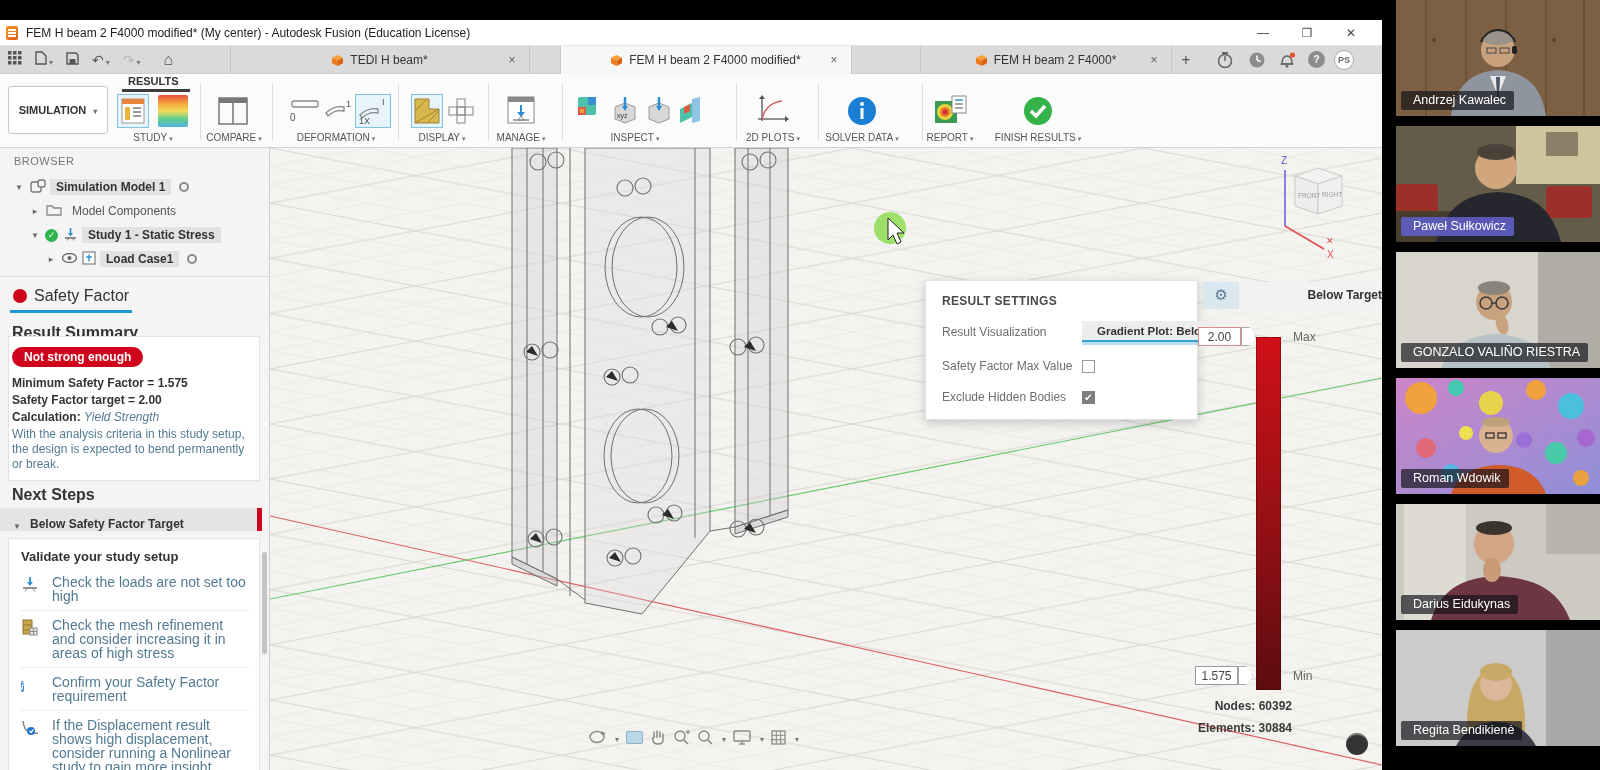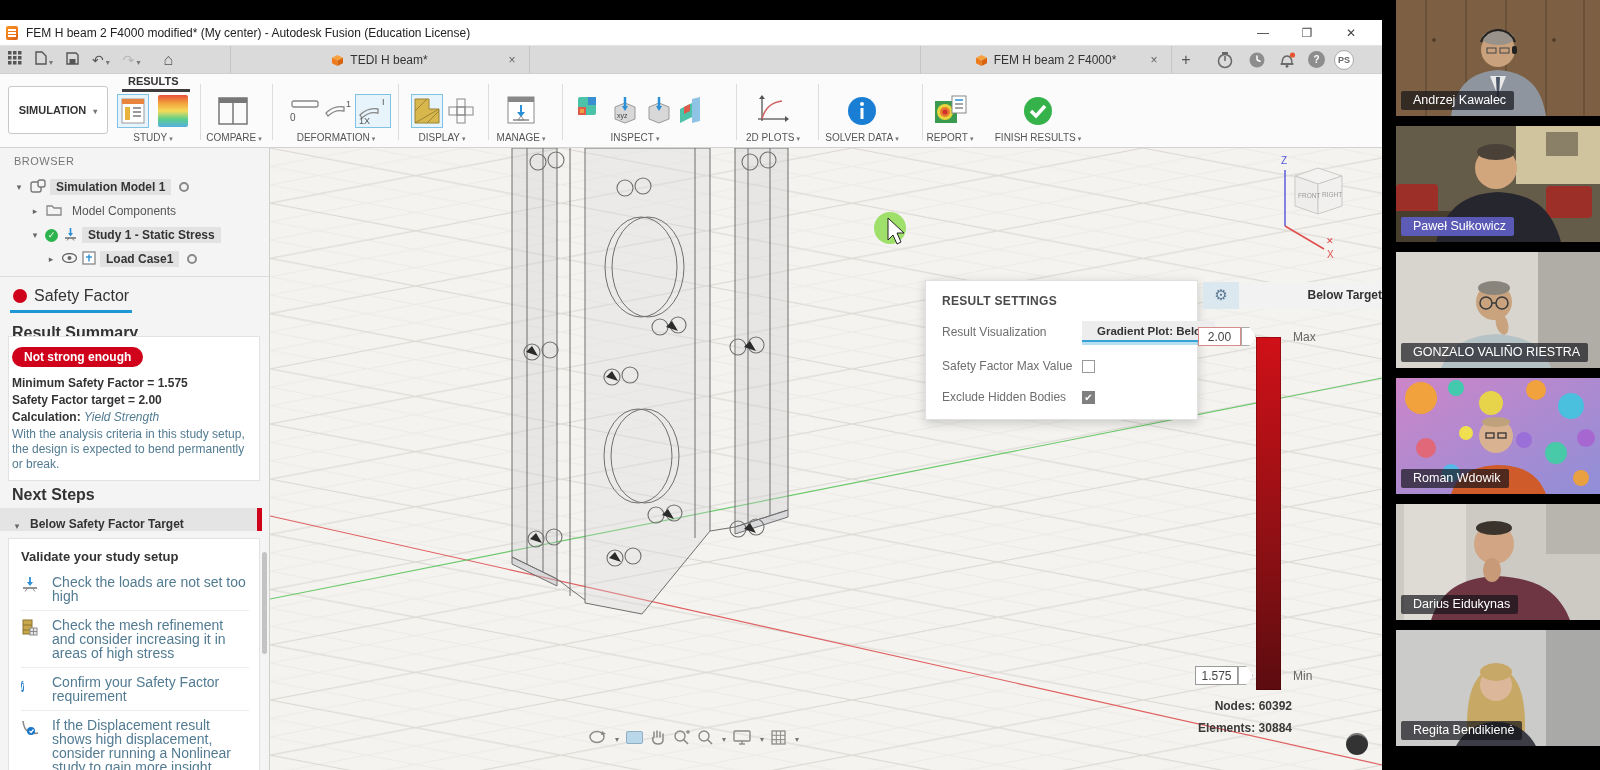--- a/index.html
+++ b/index.html
@@ -166,20 +166,29 @@
         <span class="qat-glyph" style="font-size:16px;margin-left:10px">⌂</span>
       </div>
 
       <div class="doc-tab" style="left:230px;width:300px">
         <span class="cube-icon"><svg width="11" height="11">
               <polygon points="5.5,0 11,2.8 5.5,5.6 0,2.8" fill="#f6a13c"></polygon>
               <polygon points="0,2.8 5.5,5.6 5.5,11 0,8.2" fill="#ef7b1a"></polygon>
               <polygon points="11,2.8 5.5,5.6 5.5,11 11,8.2" fill="#d9620d"></polygon>
             </svg></span>
         <span>TEDI H beam*</span>
+        <span class="tab-close"></span>
+      </div>
+      <div class="doc-tab active" style="left:560px;width:292px">
+        <span class="cube-icon"><svg width="11" height="11">
+              <polygon points="5.5,0 11,2.8 5.5,5.6 0,2.8" fill="#f6a13c"></polygon>
+              <polygon points="0,2.8 5.5,5.6 5.5,11 0,8.2" fill="#ef7b1a"></polygon>
+              <polygon points="11,2.8 5.5,5.6 5.5,11 11,8.2" fill="#d9620d"></polygon>
+            </svg></span>
+        <span>FEM H beam 2 F4000 modified*</span>
         <span class="tab-close"></span>
       </div>
       <div class="doc-tab" style="left:920px;width:252px">
         <span class="cube-icon"><svg width="11" height="11">
               <polygon points="5.5,0 11,2.8 5.5,5.6 0,2.8" fill="#f6a13c"></polygon>
               <polygon points="0,2.8 5.5,5.6 5.5,11 0,8.2" fill="#ef7b1a"></polygon>
               <polygon points="11,2.8 5.5,5.6 5.5,11 11,8.2" fill="#d9620d"></polygon>
             </svg></span>
         <span>FEM H beam 2 F4000*</span>
         <span class="tab-close"></span>

